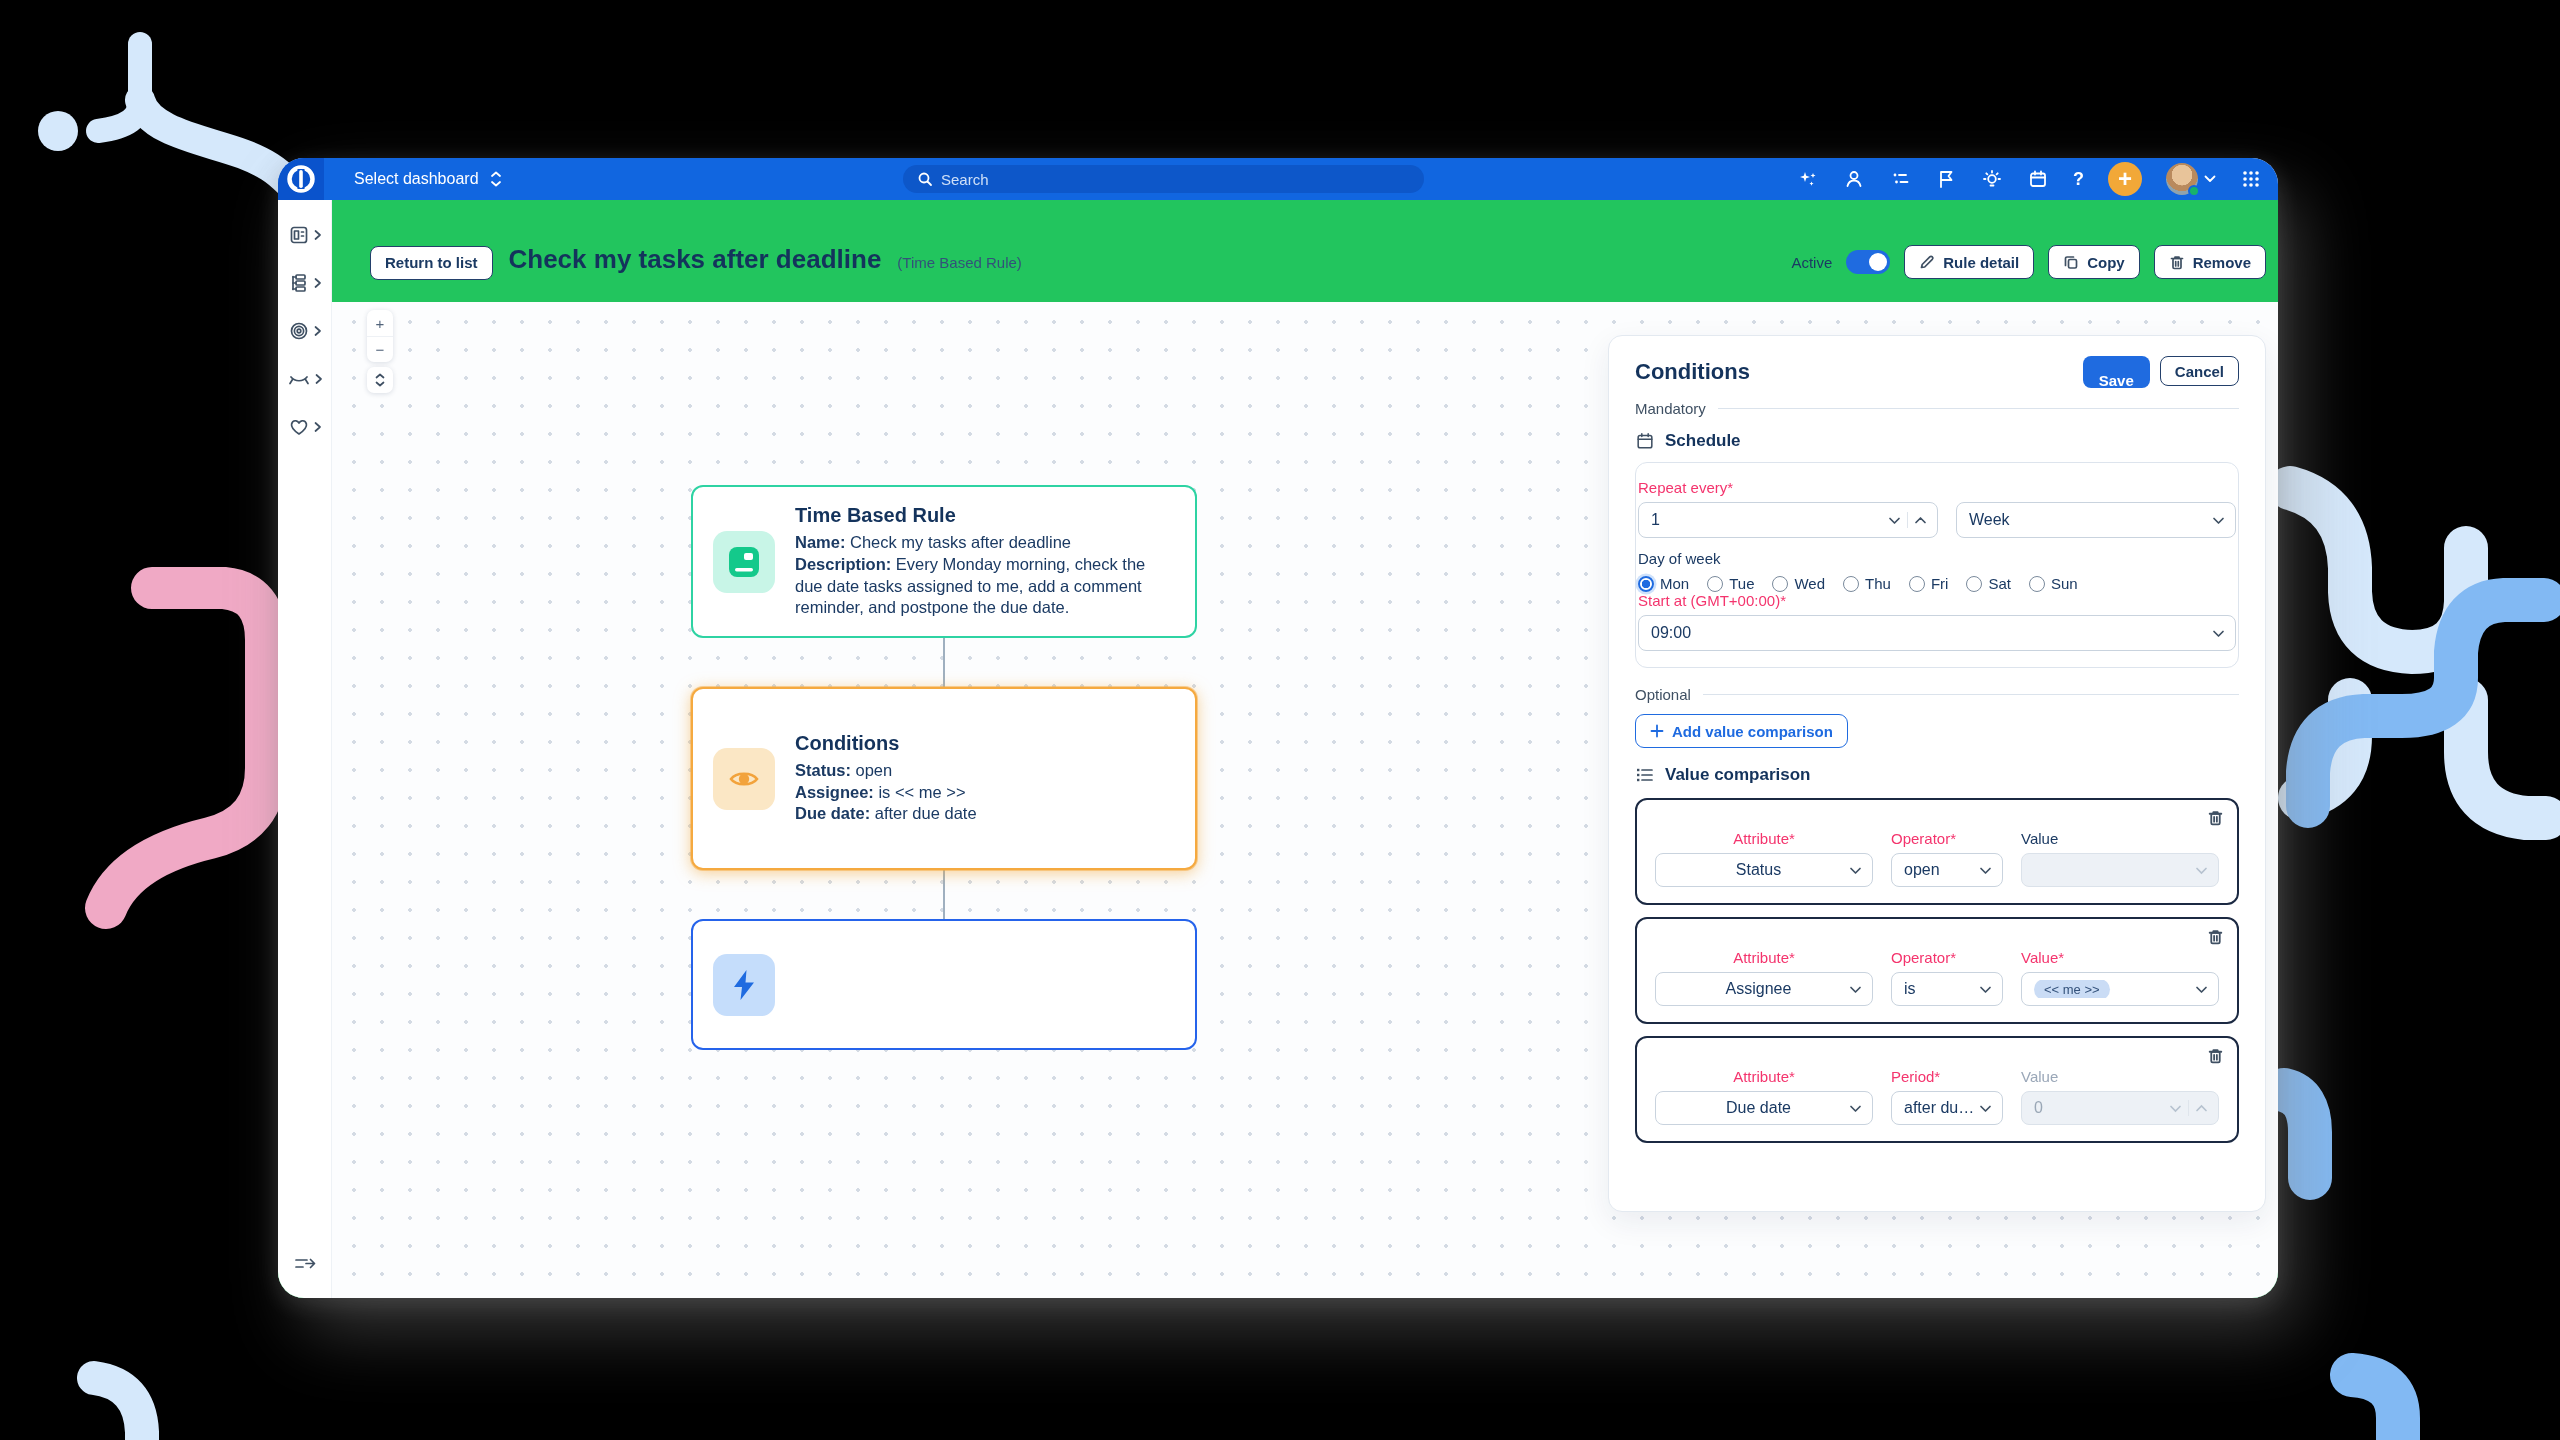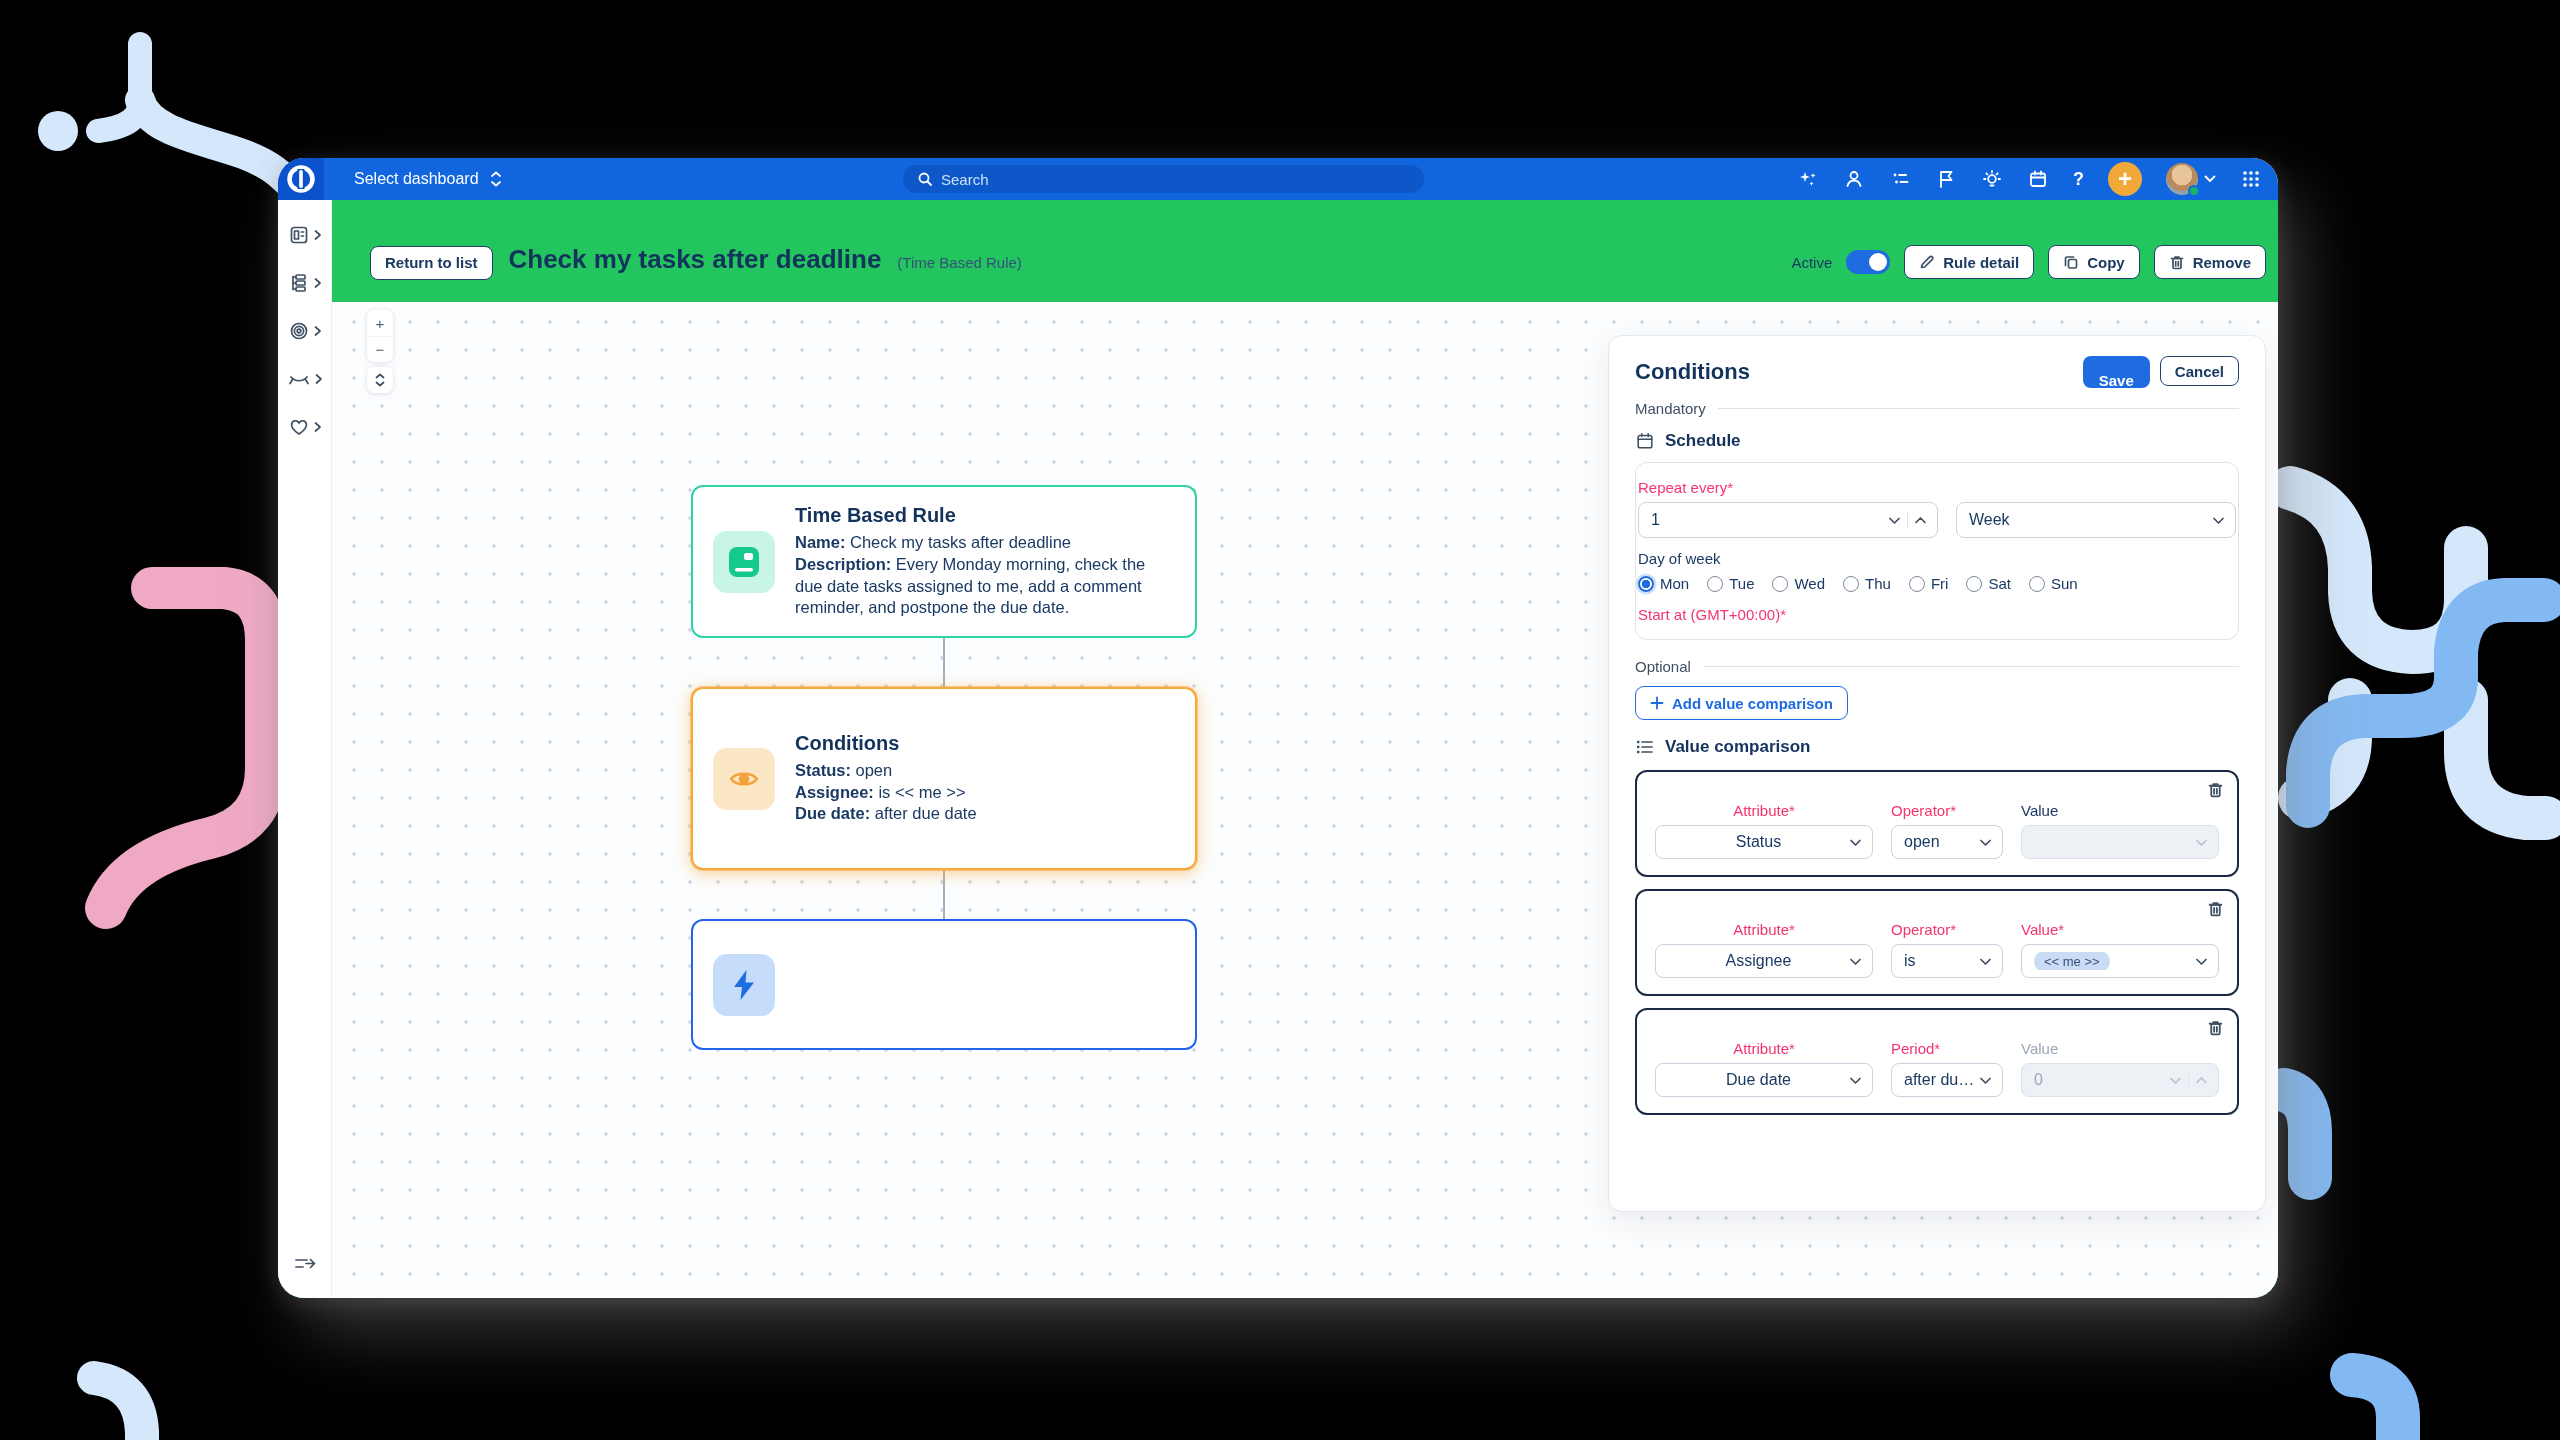--- a/index.html
+++ b/index.html
@@ -90,21 +90,21 @@
   .flabel{font-size:15px;color:#1b3a63;}
   .flabel.req{color:#f4346d;}
   .flabel.muted{color:#9aa7b8;}
   .row{display:flex;gap:18px;}
   .select{height:36px;border:1.5px solid #c9d3de;border-radius:8px;background:#fff;display:flex;align-items:center;
     padding:0 10px 0 12px;font-size:16px;color:#1b3a63;cursor:pointer;}
   .select .val{flex:1;white-space:nowrap;overflow:hidden;text-overflow:ellipsis;}
   .select.disabled{background:#edf1f6;border-color:#dbe2ea;cursor:default;color:#9aa7b6;}
   .spin-chevs{display:flex;align-items:center;gap:6px;}
   .spin-div{width:1px;height:16px;background:#dfe5ec;}
-  .mt6{margin-top:6px;} .mt12{margin-top:12px;} .mt14{margin-top:14px;} .mt16{margin-top:16px;}
+  .mt6{margin-top:6px;} .mt12{margin-top:12px;} .mt14{margin-top:0;} .mt16{margin-top:16px;}
   .days{display:flex;gap:18px;margin-top:8px;align-items:center;flex-wrap:nowrap;}
   .day{display:flex;align-items:center;gap:6px;font-size:15px;color:#1b3a63;cursor:pointer;white-space:nowrap;}
   .radio{width:16px;height:16px;border:1.5px solid #7a8a9c;border-radius:50%;background:#fff;flex:none;}
   .radio.on{border:2px solid #1f6be0;background:radial-gradient(circle,#1f6be0 0 4px,#fff 4.5px);box-shadow:0 0 0 2.5px #cfe2fb;}
   .add-btn{margin-top:10px;display:inline-flex;align-items:center;gap:8px;height:34px;padding:0 14px;border:1.5px solid #1f6be0;
     border-radius:9px;color:#1f6be0;font-size:15px;font-weight:bold;background:#fff;cursor:pointer;}
   .cmp-card{position:relative;margin-top:12px;border:2px solid #1b2942;border-radius:12px;padding:30px 18px 16px 18px;}
   .cmp-trash{position:absolute;top:9px;right:13px;cursor:pointer;}
   .cmp-grid{display:flex;gap:18px;}
   .cmp-col1{width:218px;flex:none;text-align:center;} .cmp-col2{width:112px;flex:none;} .cmp-col3{flex:1;}
@@ -463,20 +463,26 @@
                   <span class="radio"></span>
                   <span>Sat</span>
                 </label>
               <label class="day">
                   <span class="radio"></span>
                   <span>Sun</span>
                 </label>
             </div>
 
             <div class="flabel req mt14">Start at (GMT+00:00)*</div>
+            <div class="select mt6">
+              <span class="val">09:00</span>
+              <svg width="13" height="9" viewBox="0 0 13 9" class="ic-stroke">
+                  <path d="M 2 2.5 L 6.5 7 L 11 2.5"></path>
+                </svg>
+            </div>
           </div>
 
           <div class="divider-row mt16">
             <span class="divider-label">Optional</span>
             <div class="divider-line"></div>
           </div>
 
           <button class="add-btn">
             <svg width="14" height="14" viewBox="0 0 14 14">
               <path d="M 7 1.5 V 12.5 M 1.5 7 H 12.5" stroke="#1f6be0" stroke-width="1.8" stroke-linecap="round"></path>

